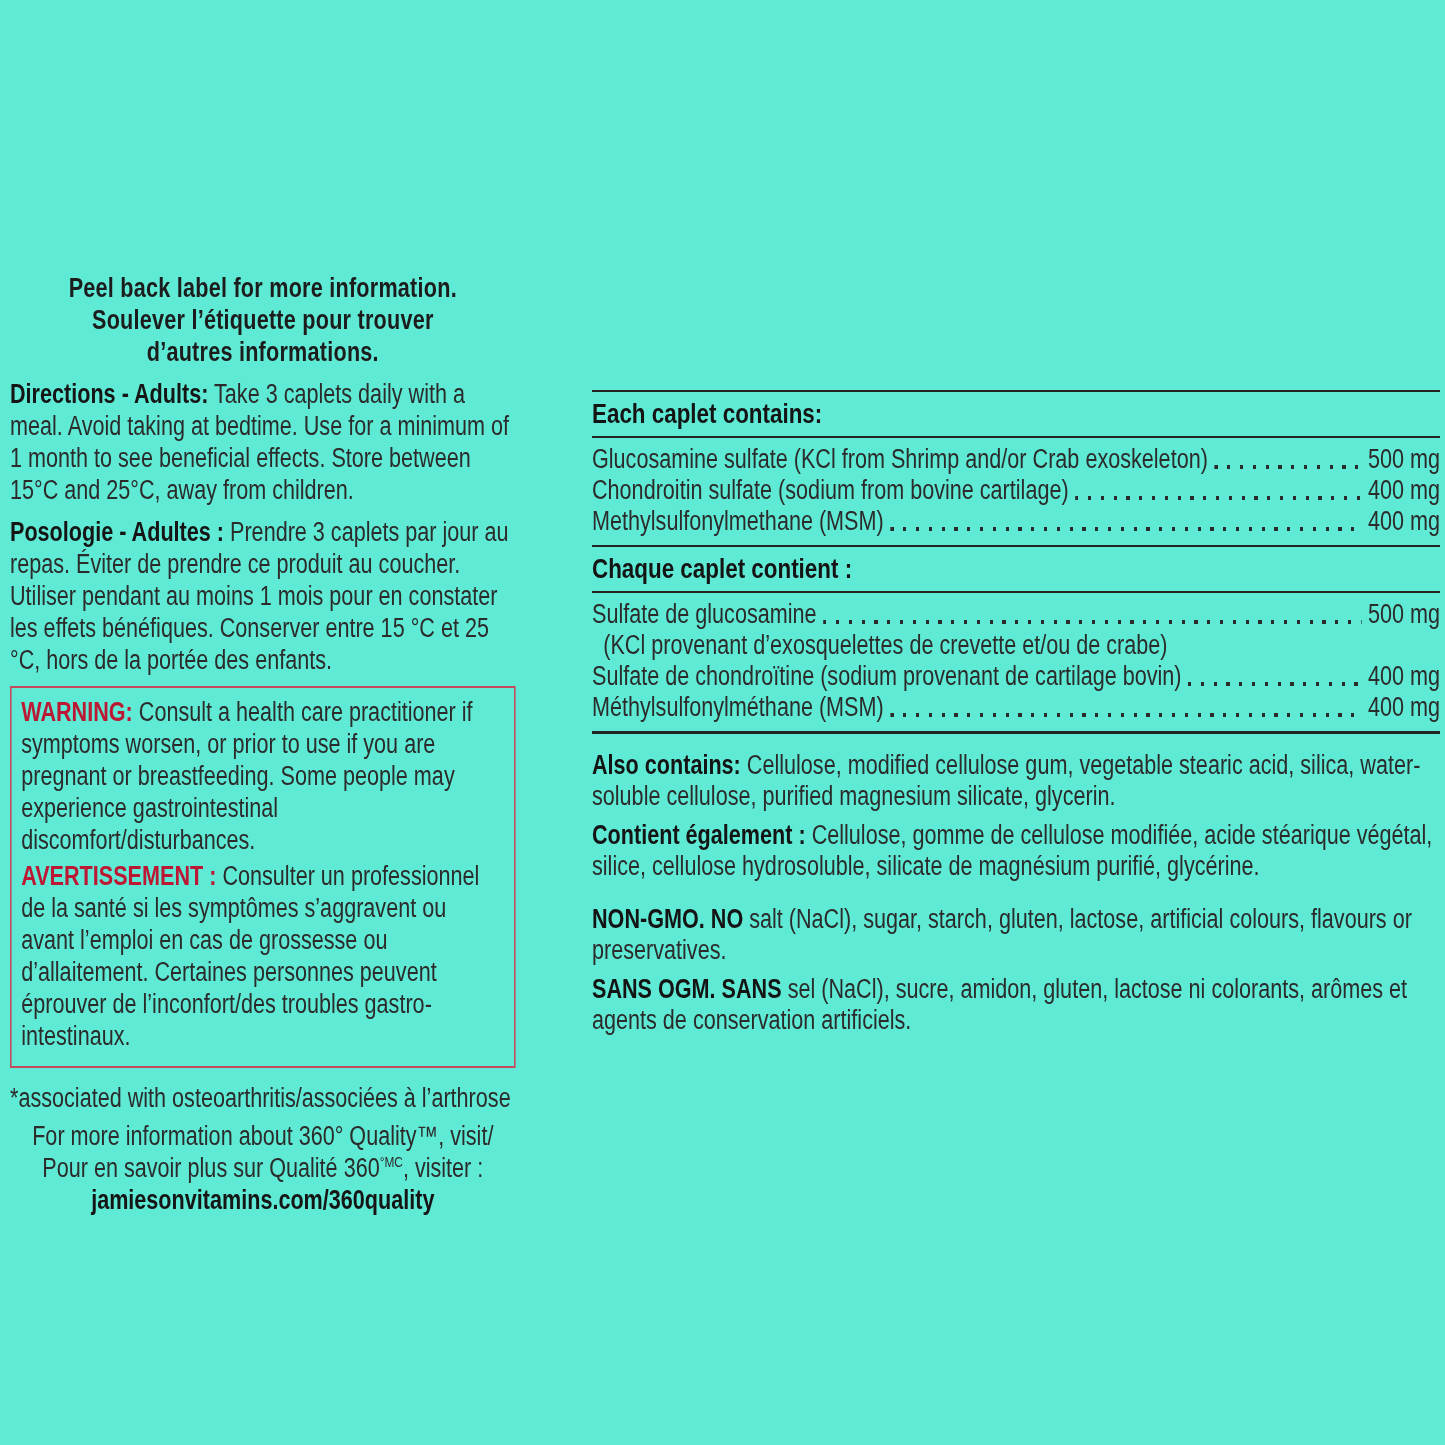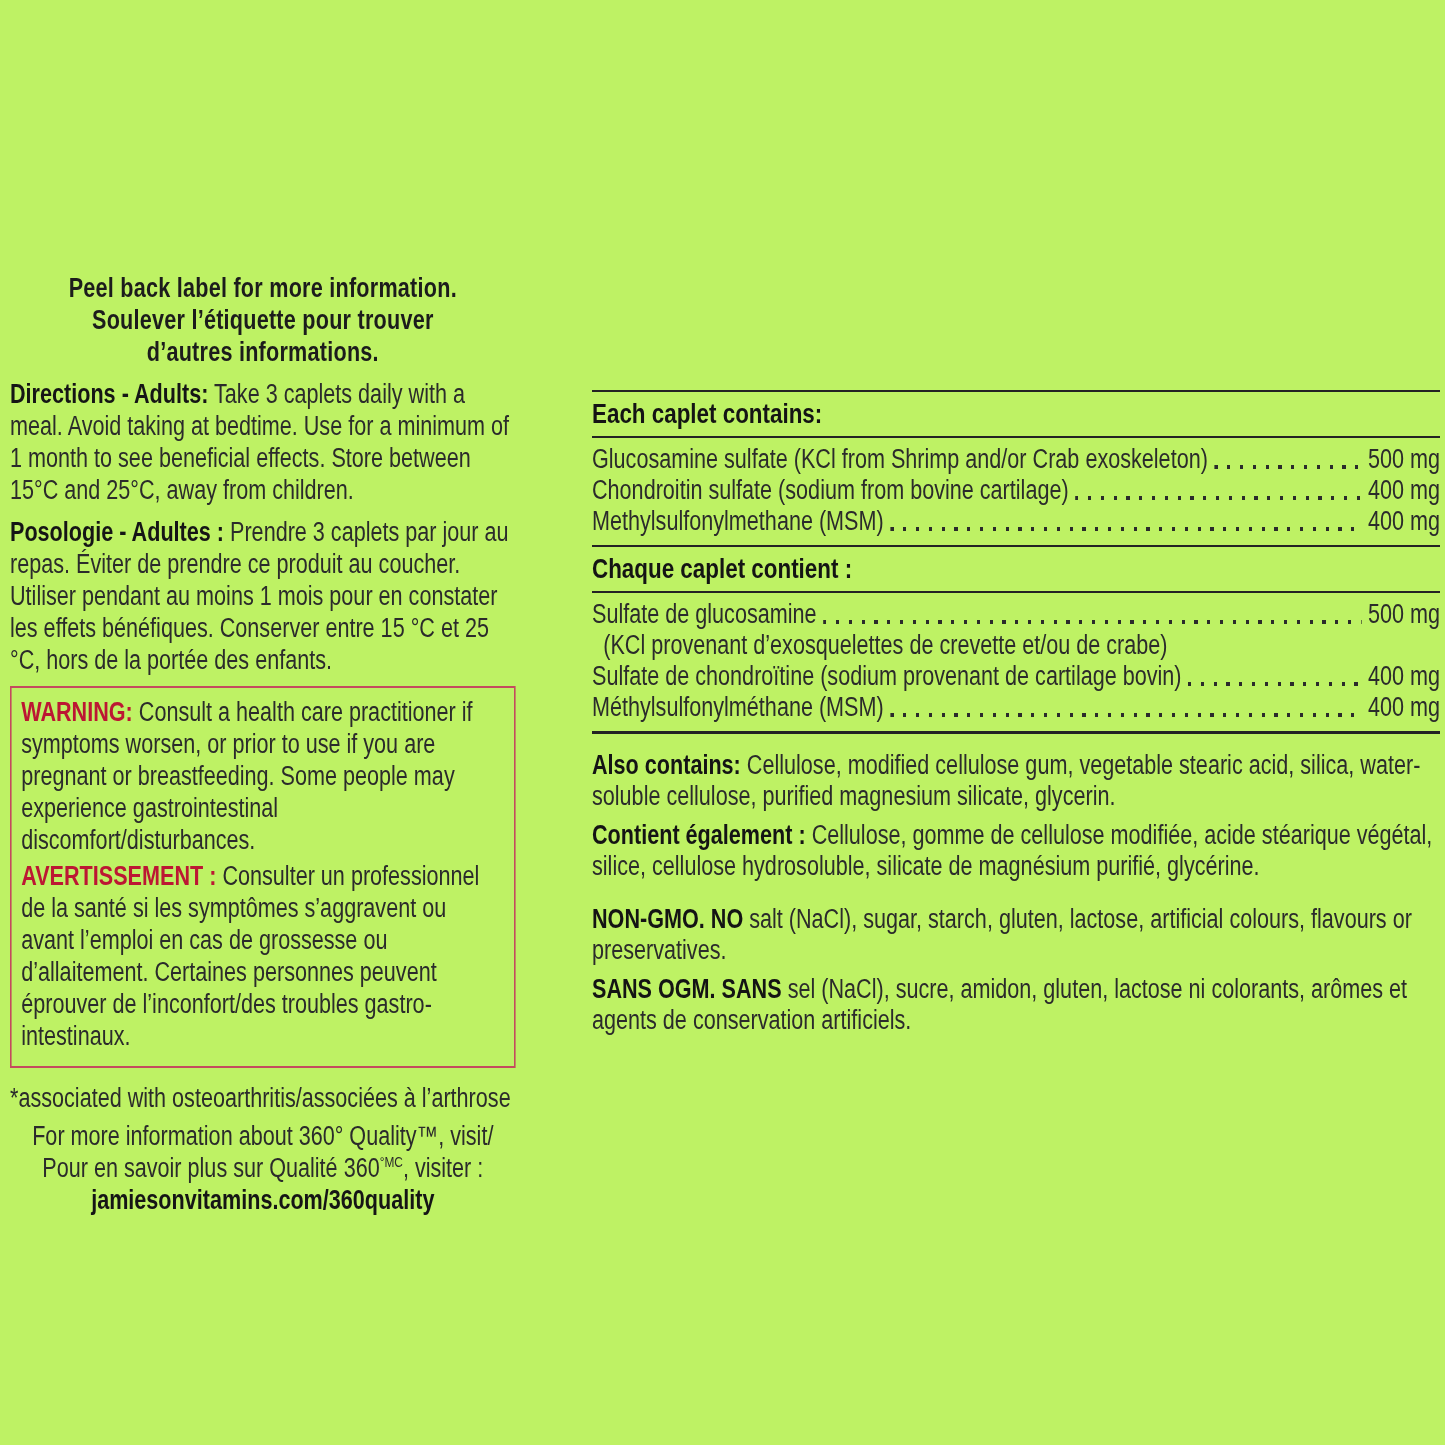--- a/index.html
+++ b/index.html
@@ -1,17 +1,17 @@
 <!DOCTYPE html>
 <html><head>
 <meta charset="utf-8">
 <style>
   html,body { margin:0; padding:0; background:#fff; }
   .page {
-    position:relative; width:1445px; height:1445px; background:#bef264;
+    position:relative; width:1445px; height:1445px; background:#5eead4;
     font-family:"Liberation Sans","DejaVu Sans",sans-serif;
     color:#2b2b2b; overflow:hidden;
     -webkit-font-smoothing:antialiased;
   }
   
   .col { position:absolute; transform:scaleX(0.8); transform-origin:0 0; }
   .left-col  { left:10px;  top:272px; width:632px;  font-size:27px; line-height:32px; }
   .right-col { left:592px; top:390px; width:1060px; font-size:27px; line-height:31px; }
 
   .peel { text-align:center; font-weight:bold; color:#1c1c1c; letter-spacing:.3px; margin-bottom:10px; }

